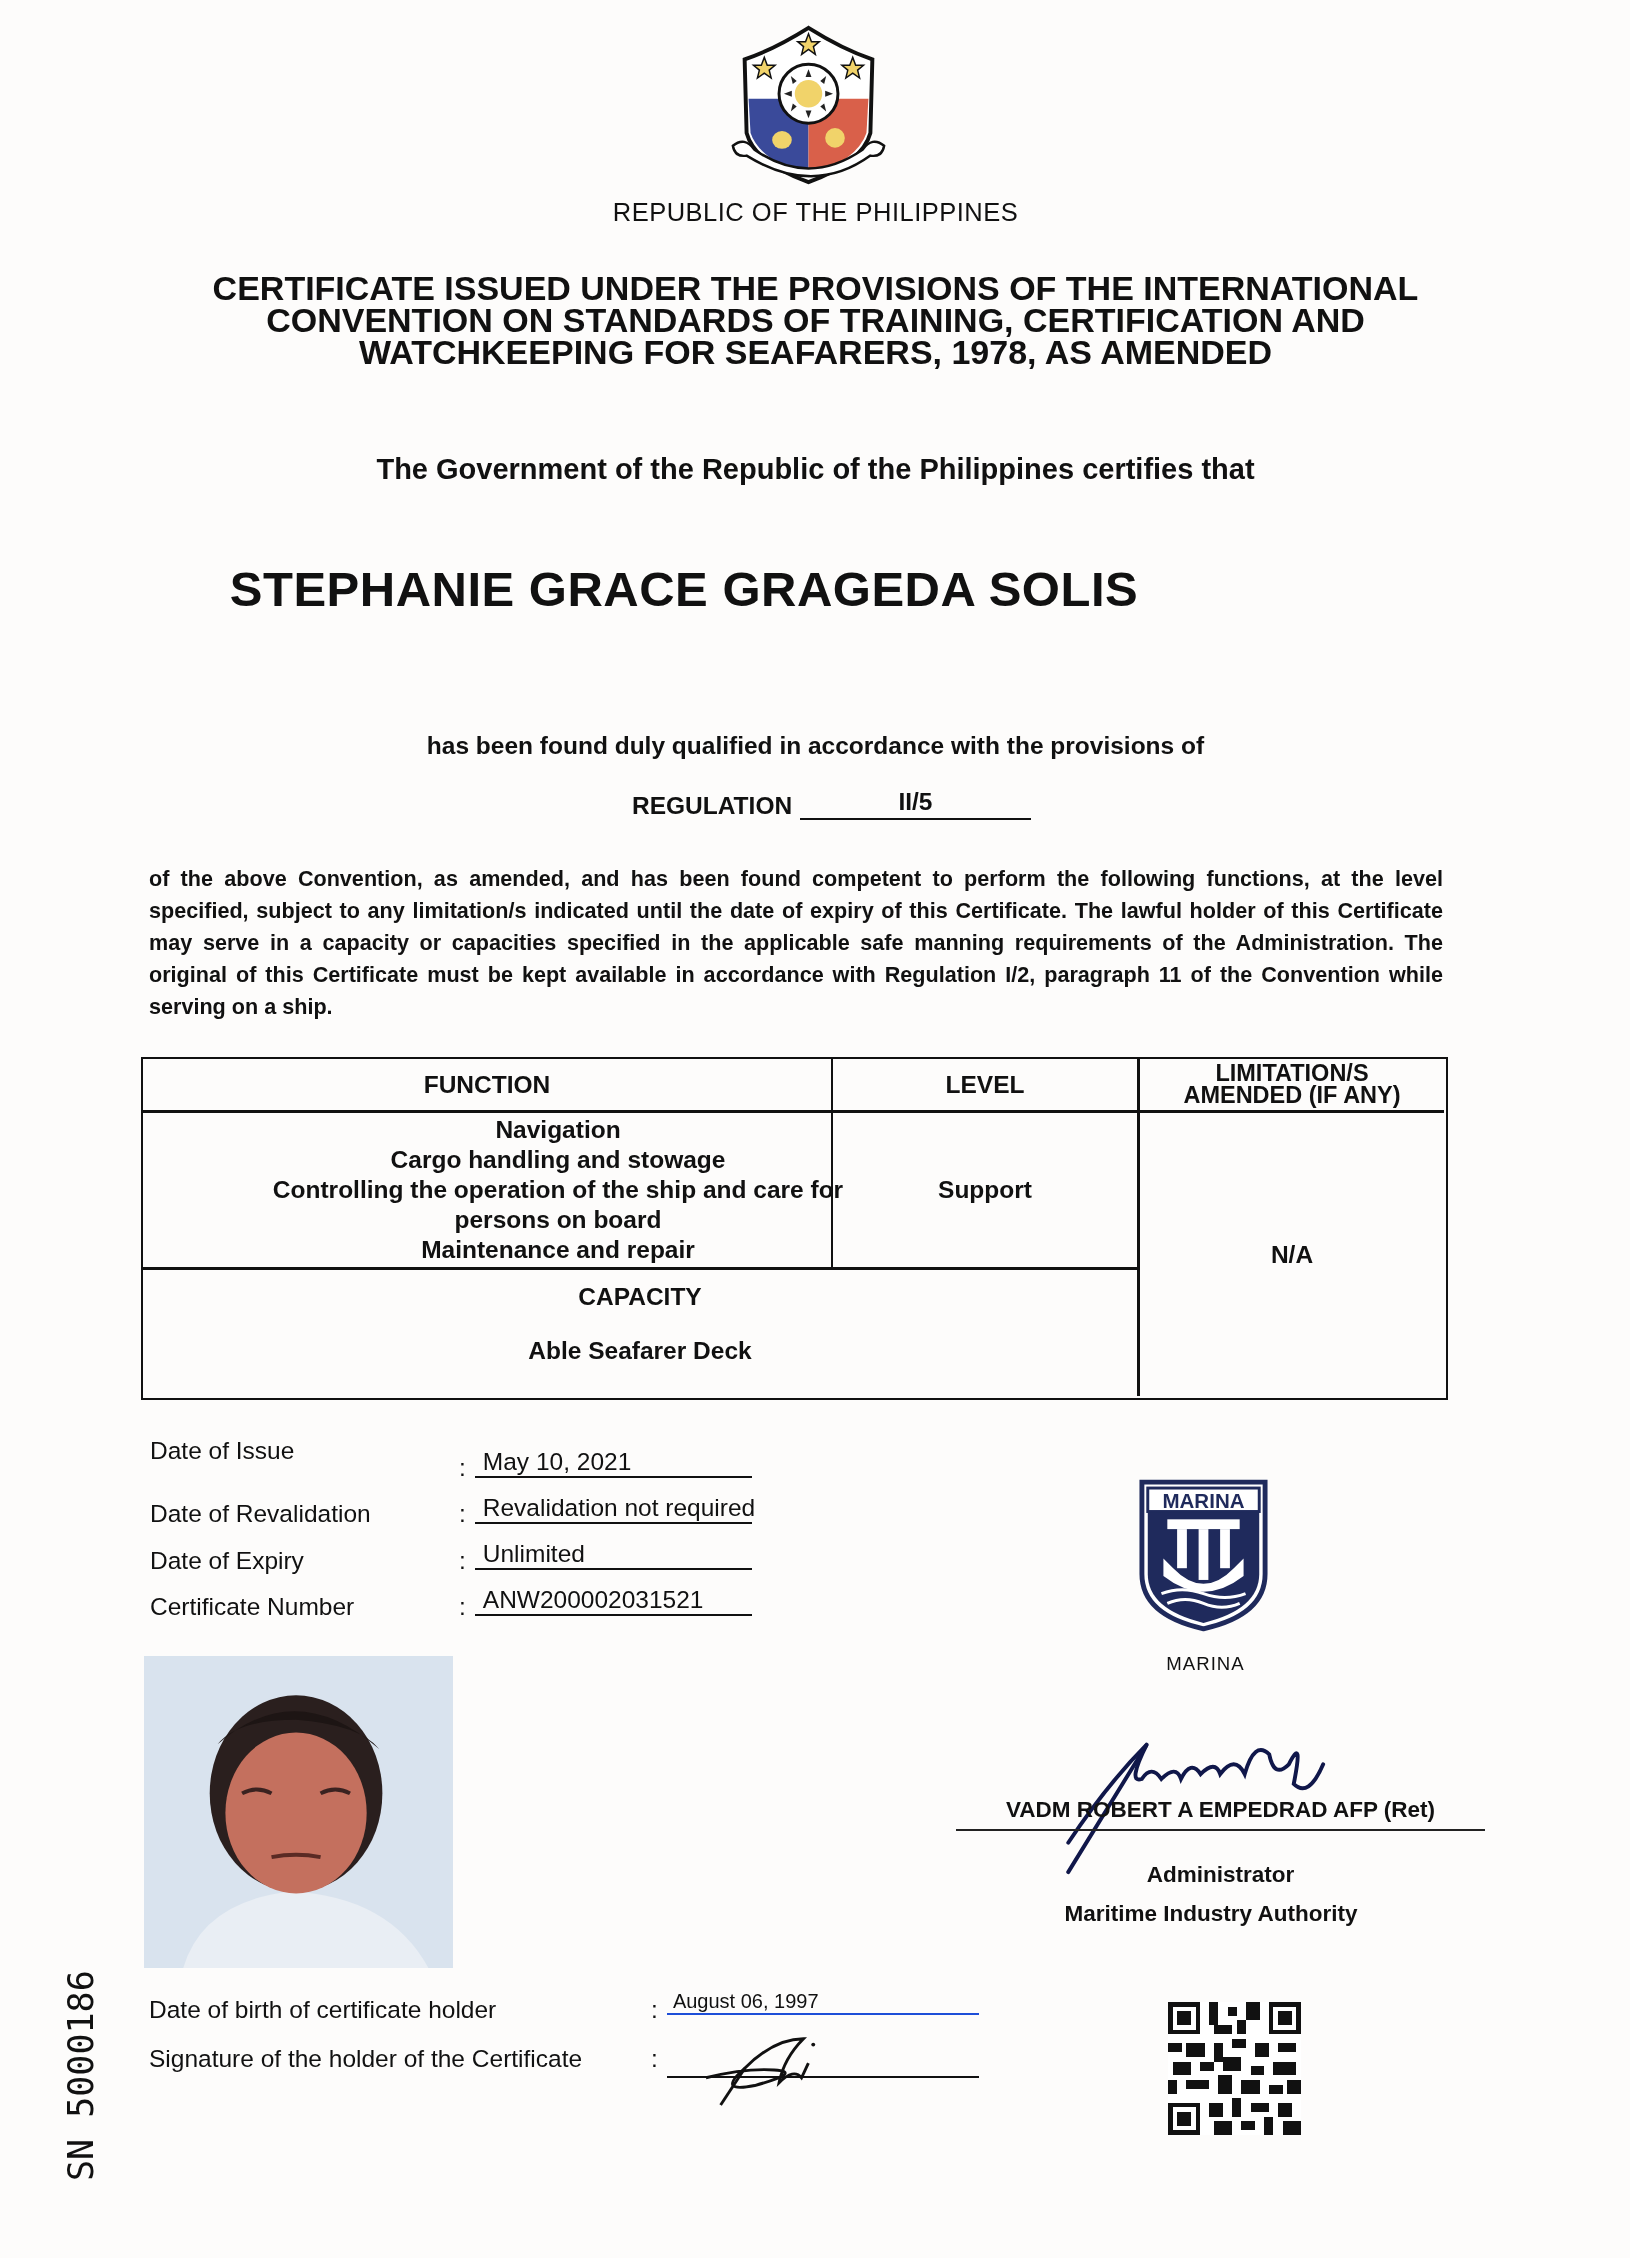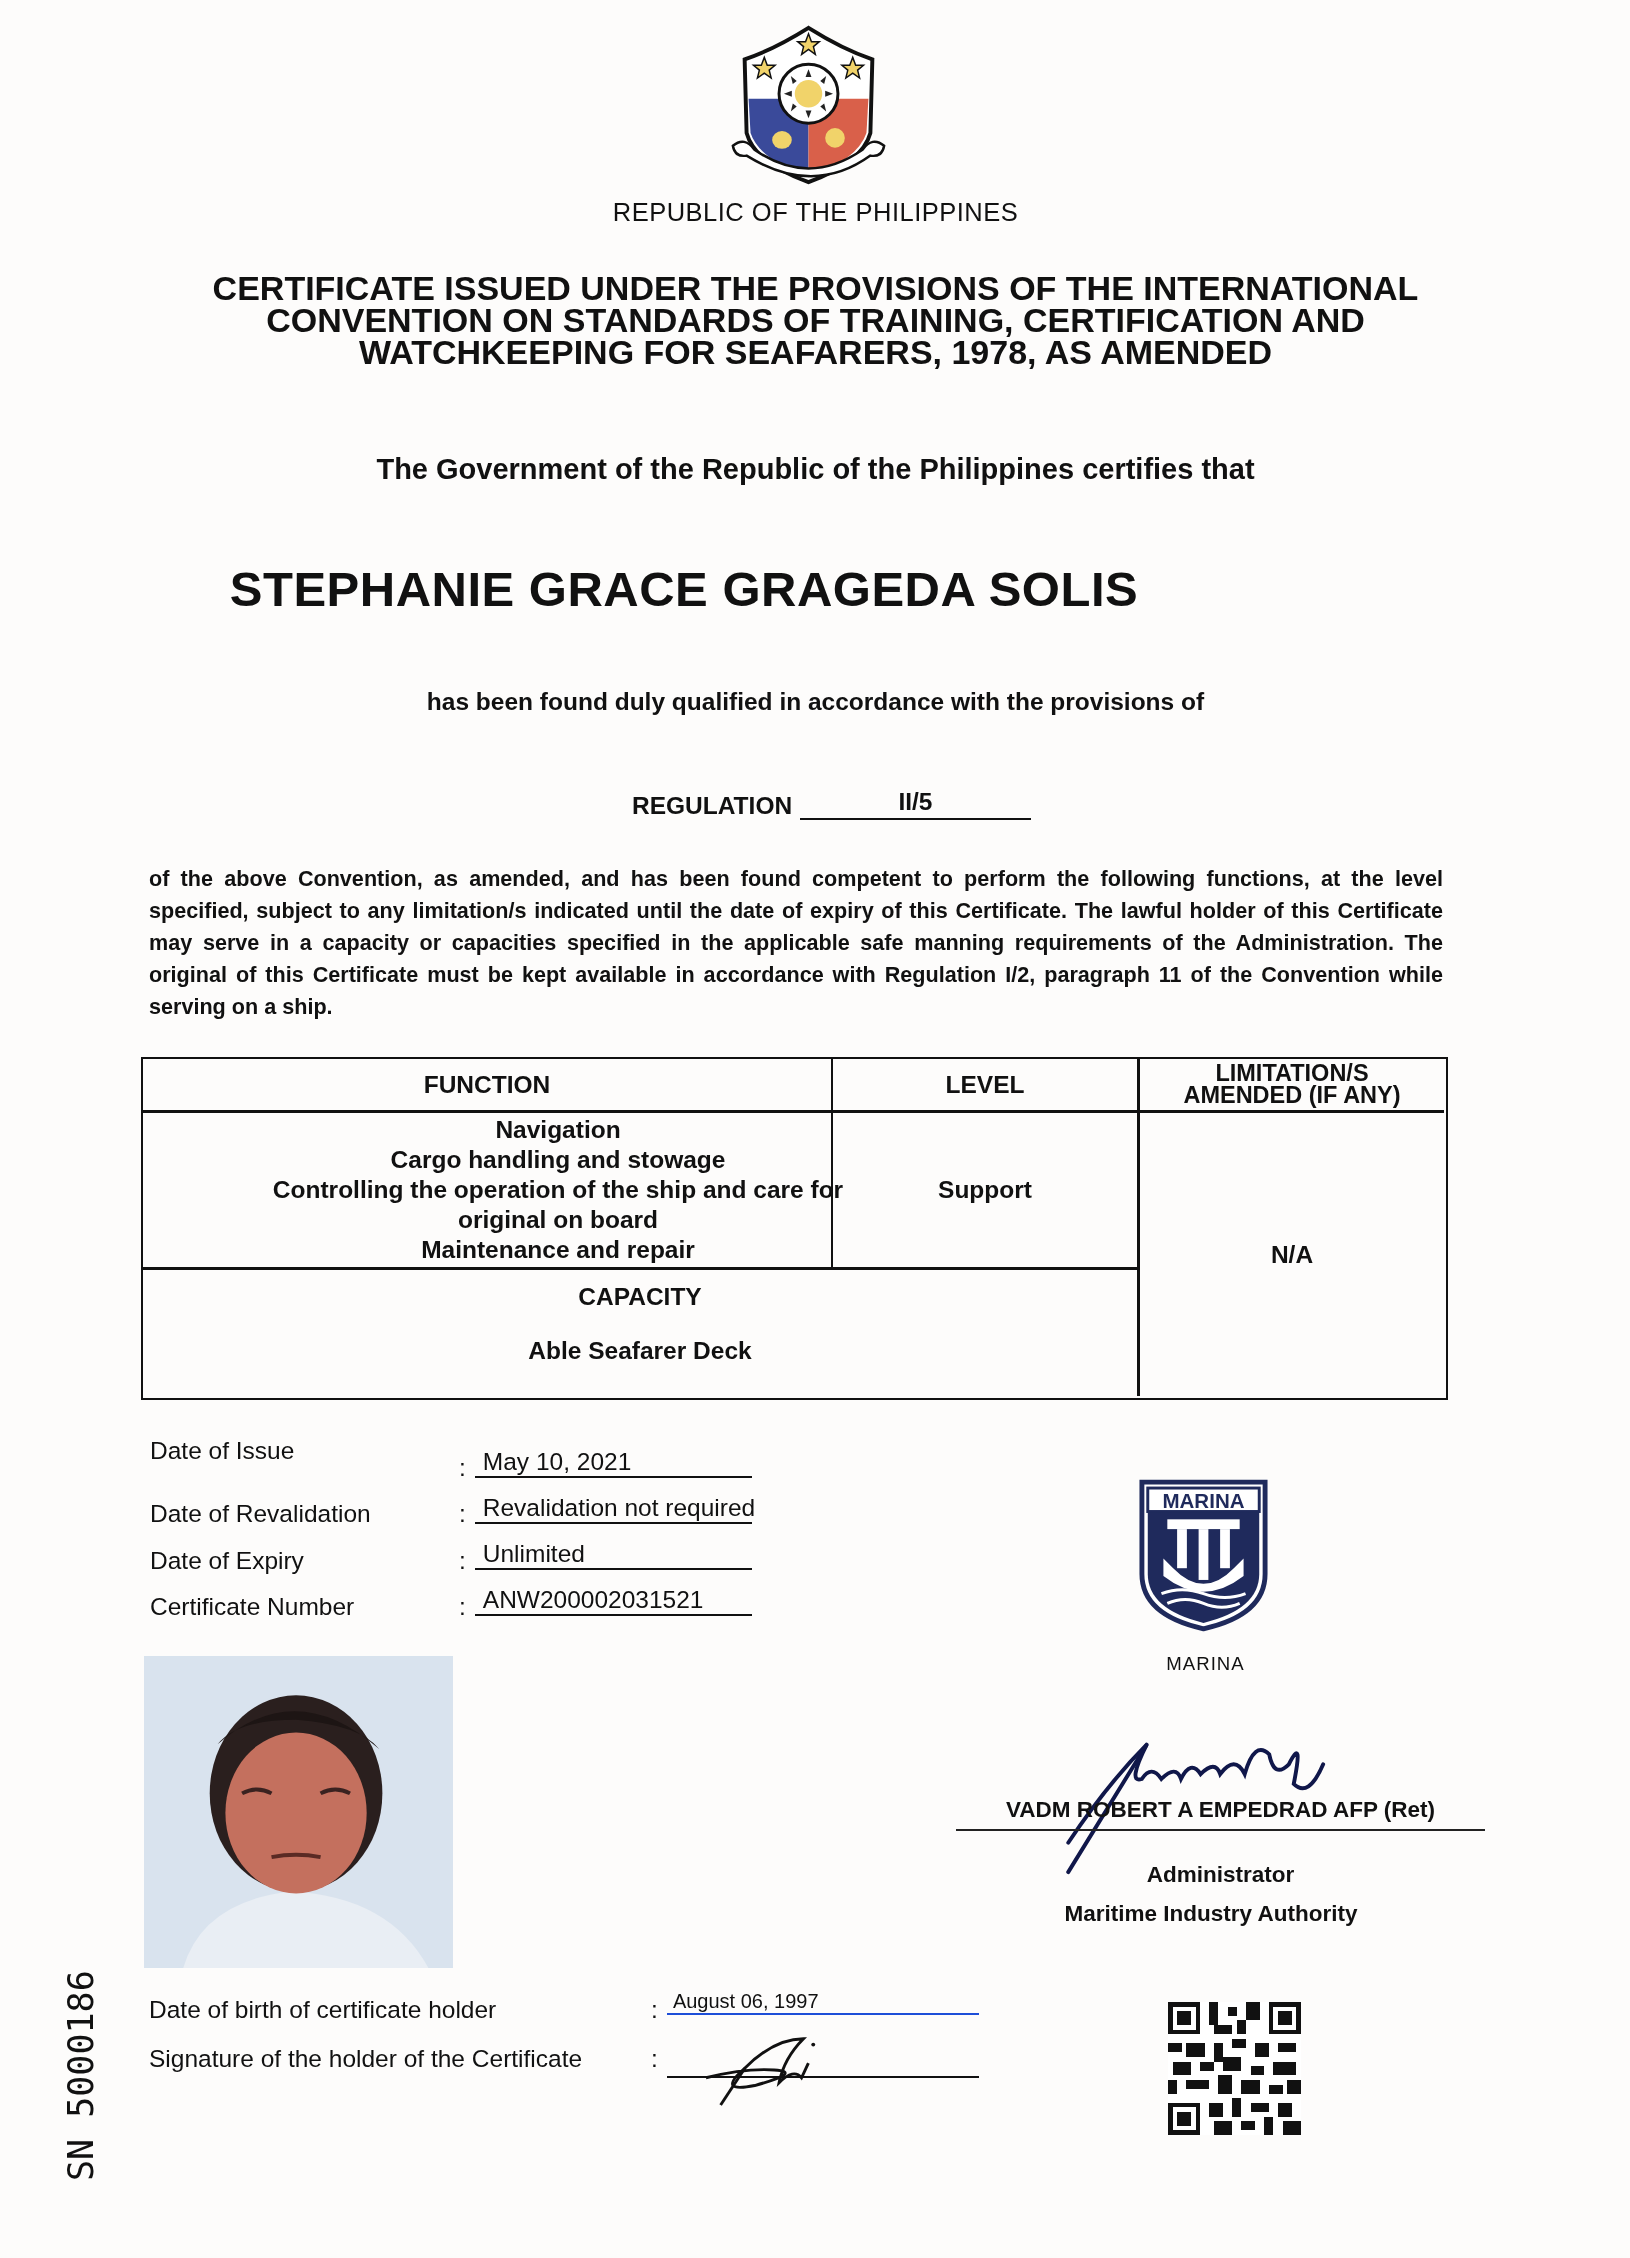--- a/index.html
+++ b/index.html
@@ -9,21 +9,21 @@
     font-family: "Liberation Sans", sans-serif;
   }
   .abs { position: absolute; }
   .center { text-align: center; }
 
   #crest { left: 725px; top: 19.6px; width: 167px; height: 172px; }
   #republic { left: 0; width: 1631px; top: 198px; font-size: 25.5px; letter-spacing: 0.5px; }
   #header { left: 0; width: 1631px; top: 272px; font-size: 34px; line-height: 32px; font-weight: bold; }
   #certifies { left: 0; width: 1631px; top: 453px; font-size: 29px; font-weight: bold; }
   #holder-name { left: 0; width: 1368px; top: 561px; font-size: 49px; font-weight: bold; letter-spacing: 0.5px; }
-  #qualified { left: 0; width: 1631px; top: 688px; font-size: 24.5px; font-weight: bold; }
+  #qualified { left: 0; width: 1631px; top: 732px; font-size: 24.5px; font-weight: bold; }
   #regulation-row { left: 632px; top: 788px; font-size: 24.5px; font-weight: bold; display: flex; align-items: flex-end; }
   #regulation-value { display: inline-block; width: 231px; border-bottom: 2px solid #111; text-align: center; margin-left: 7.8px; padding-bottom: 2px; }
   #body-para { left: 149px; width: 1294px; top: 863px; font-size: 21.6px; font-weight: bold; line-height: 32px; text-align: justify; }
 
   #func-table { left: 141px; top: 1057px; width: 1307px; height: 343px; border: 2.9px solid #111; box-sizing: border-box; }
   .tline { position: absolute; background: #111; }
   .tcell { position: absolute; display: flex; flex-direction: column; justify-content: center; align-items: center; text-align: center; font-weight: bold; font-size: 24.5px; }
 
   .info-label { left: 150px; font-size: 24.5px; }
   .info-colon { left: 459px; font-size: 24.5px; }
@@ -100,21 +100,21 @@
   <div class="tcell" style="left:690px;top:0;width:304px;height:51px;">LEVEL</div>
   <div class="tcell" style="left:997px;top:0;width:304px;height:51px;line-height:21.6px;font-size:23.5px;">
     <span>LIMITATION/S</span>
     <span>AMENDED (IF ANY)</span>
   </div>
 
   <div class="tcell" style="left:0;top:54px;width:830px;height:154px;line-height:30px;">
     <span>Navigation</span>
     <span>Cargo handling and stowage</span>
     <span>Controlling the operation of the ship and care for</span>
-    <span>original on board</span>
+    <span>persons on board</span>
     <span>Maintenance and repair</span>
   </div>
   <div class="tcell" style="left:690px;top:54px;width:304px;height:154px;">Support</div>
   <div class="tcell" style="left:997px;top:54px;width:304px;height:283px;">N/A</div>
 
   <div class="tcell" style="left:0;top:223px;width:994px;height:29px;">CAPACITY</div>
   <div class="tcell" style="left:0;top:277px;width:994px;height:29px;">Able Seafarer Deck</div>
 </div>
 
 <div class="abs info-label" style="top:1437px;">Date of Issue</div>

